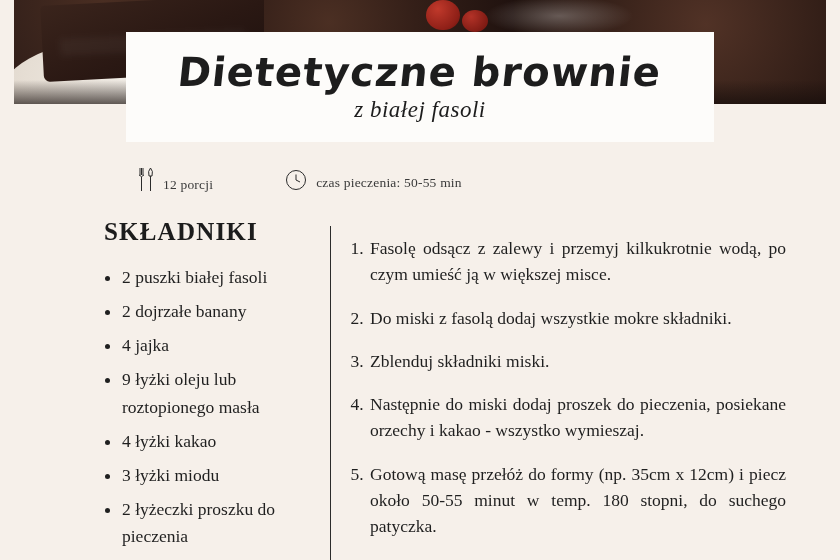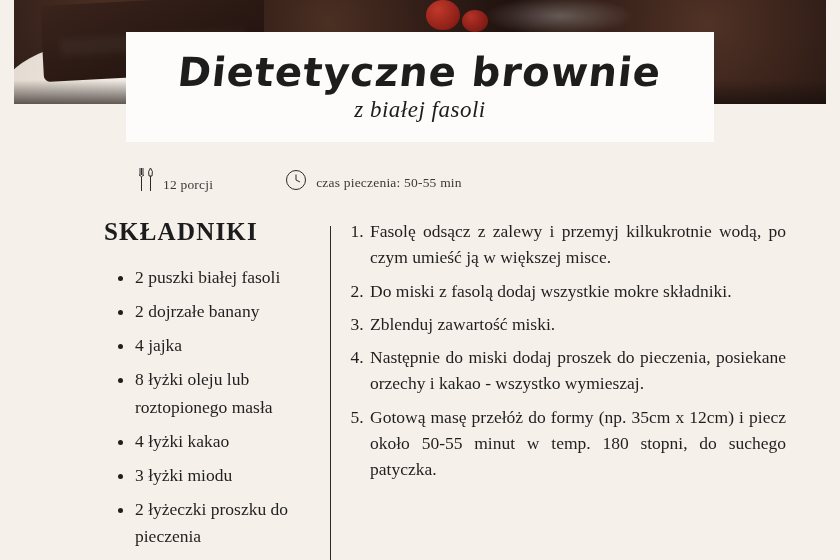--- a/index.html
+++ b/index.html
@@ -210,21 +210,21 @@
   .col-head {
     font-family: "Liberation Serif", serif;
     font-size: 25px;
     letter-spacing: 1.2px;
     color: #1c1c1c;
     margin: 0 0 18px 20px;
   }
   .col-right .col-head { margin-left: 0; }
 
   ul.ingredients {
-    margin: 13px;
+    margin: 0;
     padding-left: 38px;
     list-style: disc;
   }
   ul.ingredients li {
     font-family: "Liberation Serif", serif;
     font-size: 17.5px;
     line-height: 1.55;
     color: #1f1f1f;
     margin-bottom: 7px;
   }
@@ -234,20 +234,21 @@
     list-style: decimal;
   }
   ol.steps li {
     font-family: "Liberation Serif", serif;
     font-size: 17.5px;
     line-height: 1.5;
     color: #1f1f1f;
     margin-bottom: 7px;
     text-align: justify;
     padding-left: 2px;
+    margin-top: 17px;
   }
 </style>
 </head>
 <body>
 
 <div class="page">
 
   <div class="hero">
     <div class="cake-a"></div>
     <div class="plate"></div>
@@ -297,31 +298,31 @@
 
   <div class="columns">
     <div class="divider"></div>
 
     <div class="col-left">
       <h2 class="col-head">SKŁADNIKI</h2>
       <ul class="ingredients">
         <li>2 puszki białej fasoli</li>
         <li>2 dojrzałe banany</li>
         <li>4 jajka</li>
-        <li>8 łyżki oleju lub roztopionego masła</li>
+        <li>9 łyżki oleju lub roztopionego masła</li>
         <li>4 łyżki kakao</li>
         <li>3 łyżki miodu</li>
         <li>2 łyżeczki proszku do pieczenia</li>
       </ul>
     </div>
 
     <div class="col-right">
       <ol class="steps">
         <li>Fasolę odsącz z zalewy i przemyj kilkukrotnie wodą, po czym umieść ją w większej misce.</li>
         <li>Do miski z fasolą dodaj wszystkie mokre składniki.</li>
-        <li>Zblenduj zawartość miski.</li>
+        <li>Zblenduj składniki miski.</li>
         <li>Następnie do miski dodaj proszek do pieczenia, posiekane orzechy i kakao - wszystko wymieszaj.</li>
         <li>Gotową masę przełóż do formy (np. 35cm x 12cm) i piecz około 50-55 minut w temp. 180 stopni, do suchego patyczka.</li>
       </ol>
     </div>
   </div>
 
 </div>
 
 </body></html>

